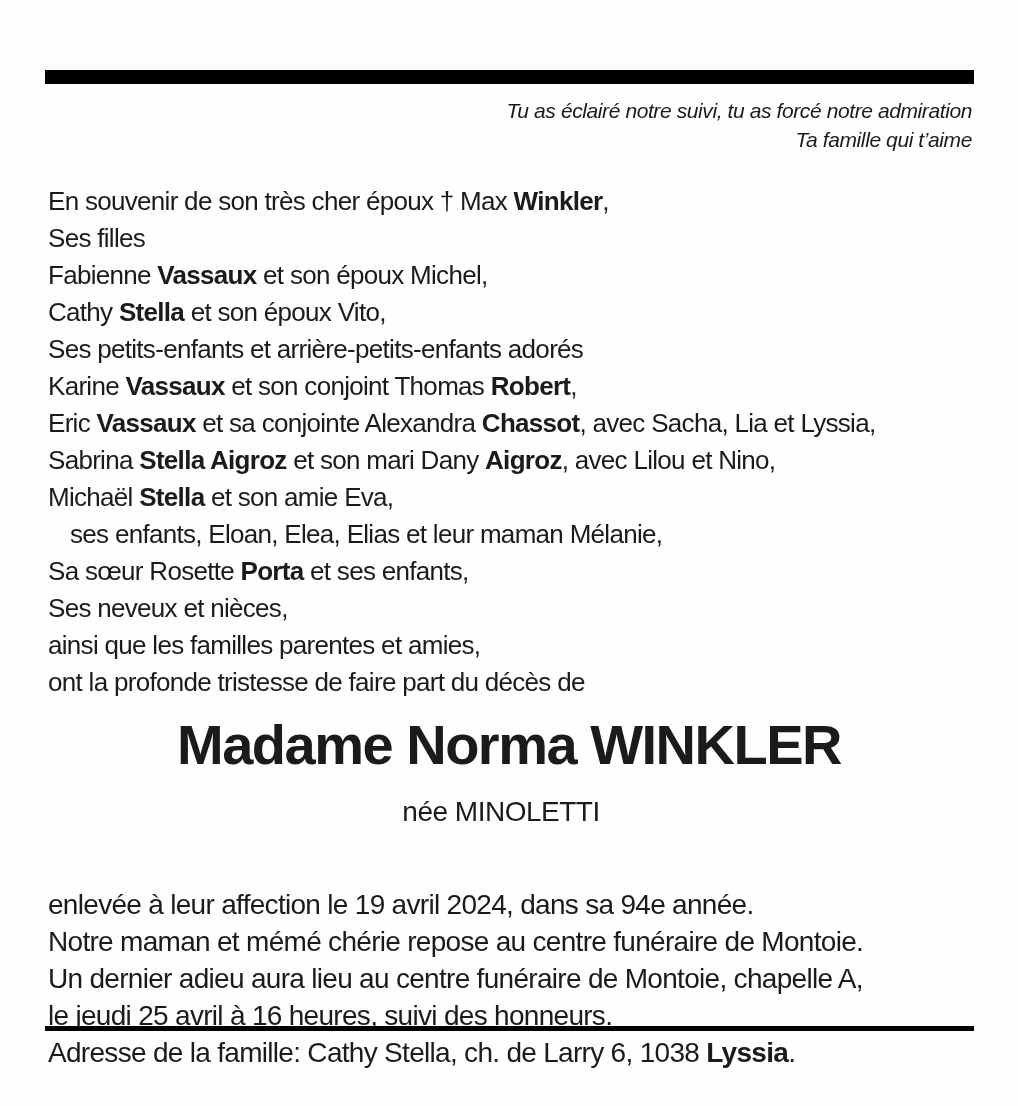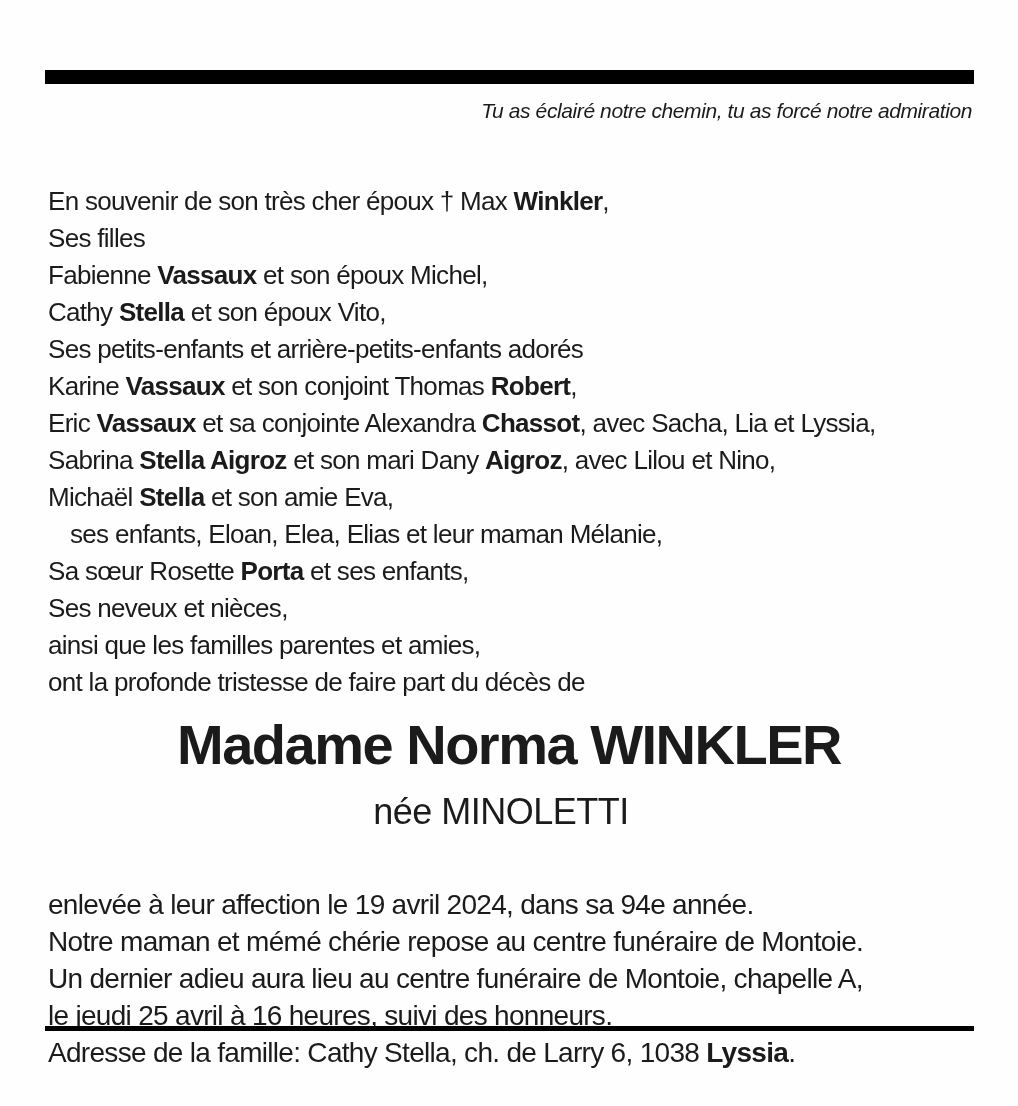--- a/index.html
+++ b/index.html
@@ -62,35 +62,36 @@
   }
   .deceased-name {
     margin: 16px;
     font-size: 56px;
     font-weight: bold;
     letter-spacing: -1.5px;
     line-height: 62px;
   }
   .maiden-name {
     margin: 14px 16px 0 0;
-    font-size: 36px;
+    font-size: 28px;
     font-weight: normal;
     letter-spacing: -0.5px;
     line-height: 40px;
   }
 </style>
 </head>
 <body>
 
 <div class="sheet">
 
   <div class="bar bar-top"></div>
 
   <div class="epigraph">
-      <p class="line"><span>Tu as éclairé notre chemin, tu as forcé notre admiration</span></p>
+      <p class="line"><span>Tu as éclairé notre suivi, tu as forcé notre admiration</span></p>
+      <p class="line"><span>Ta famille qui t’aime</span></p>
     </div>
 
   <div class="family">
       <p class="line"><span>En souvenir de son très cher époux † Max </span><span class="b">Winkler</span><span>,</span></p>
       <p class="line"><span>Ses filles</span></p>
       <p class="line"><span>Fabienne </span><span class="b">Vassaux</span><span> et son époux Michel,</span></p>
       <p class="line"><span>Cathy </span><span class="b">Stella</span><span> et son époux Vito,</span></p>
       <p class="line"><span>Ses petits-enfants et arrière-petits-enfants adorés</span></p>
       <p class="line"><span>Karine </span><span class="b">Vassaux</span><span> et son conjoint Thomas </span><span class="b">Robert</span><span>,</span></p>
       <p class="line"><span>Eric </span><span class="b">Vassaux</span><span> et sa conjointe Alexandra </span><span class="b">Chassot</span><span>, avec Sacha, Lia et Lyssia,</span></p>

